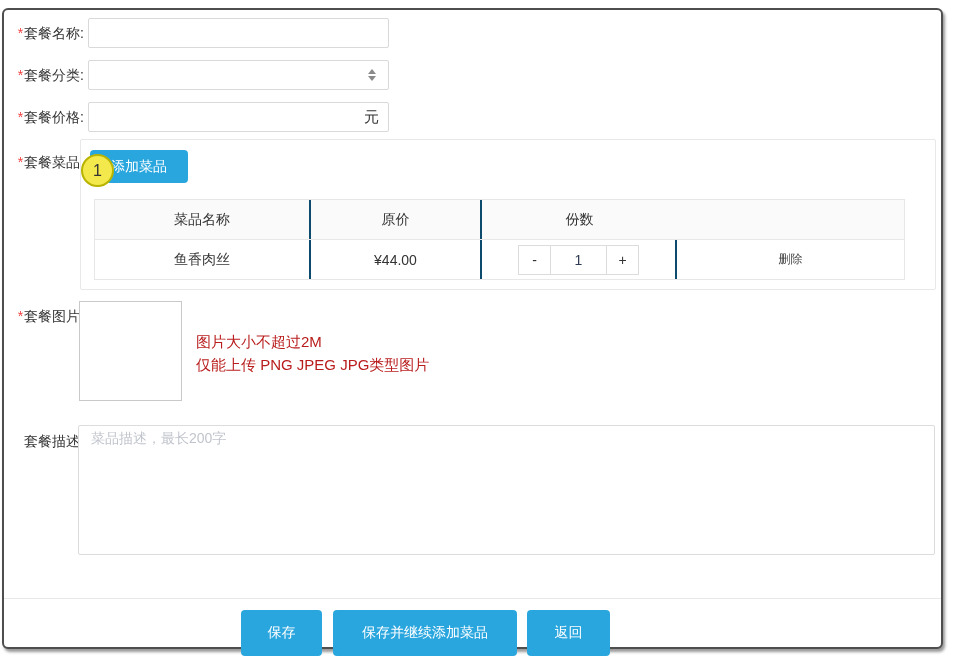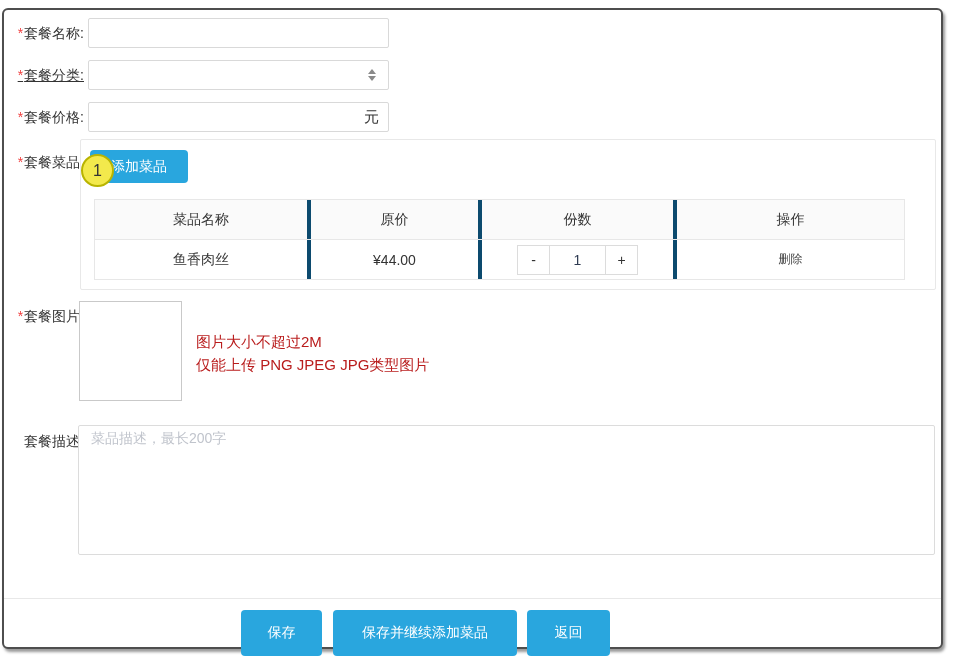--- a/index.html
+++ b/index.html
@@ -53,21 +53,21 @@
     position:absolute;left:77px;top:144px;width:33px;height:33px;border-radius:50%;
     background:var(--badge-fill);border:2px solid var(--badge-border);
     color:#333;font-size:16px;display:flex;align-items:center;justify-content:center;
     z-index:5;
   }
   .dishes-table{position:absolute;left:13px;top:59px;width:811px;border:1px solid #e7e7e7;}
   .t-row{display:grid;grid-template-columns:216px 171px 195px 227px;}
   .t-head{background:#fafafa;border-bottom:1px solid #e7e7e7;}
   .cell{
     height:39px;display:flex;align-items:center;justify-content:center;
-    font-size:14px;color:#333;border-right:4px solid #0c4a6e;
+    font-size:14px;color:#333;border-right:2px solid #0c4a6e;
   }
   .cell:last-child{border-right:none;}
   .stepper{display:flex;height:30px;}
   .step-btn{width:33px;height:30px;border:1px solid #dcdcdc;background:#fff;font-size:14px;color:#333;cursor:pointer;padding:0;line-height:1;}
   .step-val{width:57px;height:30px;border:1px solid #dcdcdc;margin:0 -1px;text-align:center;font-size:14px;color:#2f3b52;background:#fff;outline:none;padding:0;}
   .delete-link{color:#444;font-size:12px;cursor:pointer;}
   .upload-box{position:absolute;left:75px;top:291px;width:103px;height:100px;border:1px solid #c9c9c9;background:#fff;cursor:pointer;}
   .hints{position:absolute;left:192px;top:320px;font-size:15px;color:#b91c1c;line-height:23px;}
   .desc-textarea{
     position:absolute;left:74px;top:415px;width:857px;height:130px;
@@ -87,21 +87,21 @@
   .btn.back{left:523px;width:83px;}
 </style>
 </head>
 <body>
 
 <div class="page">
 
   <div class="field-label" style="top:8px;"><span class="req">*</span><span>套餐名称:</span></div>
   <input class="text-input" style="top: 8px;" value="">
 
-  <div class="field-label" style="top:50px;text-decoration:underline;"><span class="req">*</span><span>套餐分类:</span></div>
+  <div class="field-label" style="top:50px;"><span class="req">*</span><span>套餐分类:</span></div>
   <div class="select-box" style="top:50px;">
     <span class="caret">
         <span class="up"></span>
         <span class="down"></span>
       </span>
   </div>
 
   <div class="field-label" style="top:92px;"><span class="req">*</span><span>套餐价格:</span></div>
   <div class="input-wrap" style="top:92px;">
     <input class="inner" value="" style="">
@@ -109,21 +109,20 @@
   </div>
 
   <div class="field-label tight" style="top:142px;"><span class="req">*</span><span>套餐菜品:</span></div>
   <div class="dishes-panel">
     <button class="add-dish-btn">添加菜品</button>
     <div class="dishes-table">
       <div class="t-row t-head">
         <div class="cell">菜品名称</div>
         <div class="cell">原价</div>
         <div class="cell">份数</div>
-        <div class="cell">操作</div>
       </div>
       <div class="t-row">
         <div class="cell">鱼香肉丝</div>
         <div class="cell">¥44.00</div>
         <div class="cell">
           <span class="stepper">
             <button class="step-btn">-</button>
             <input class="step-val" value="1" style="">
             <button class="step-btn">+</button>
           </span>

